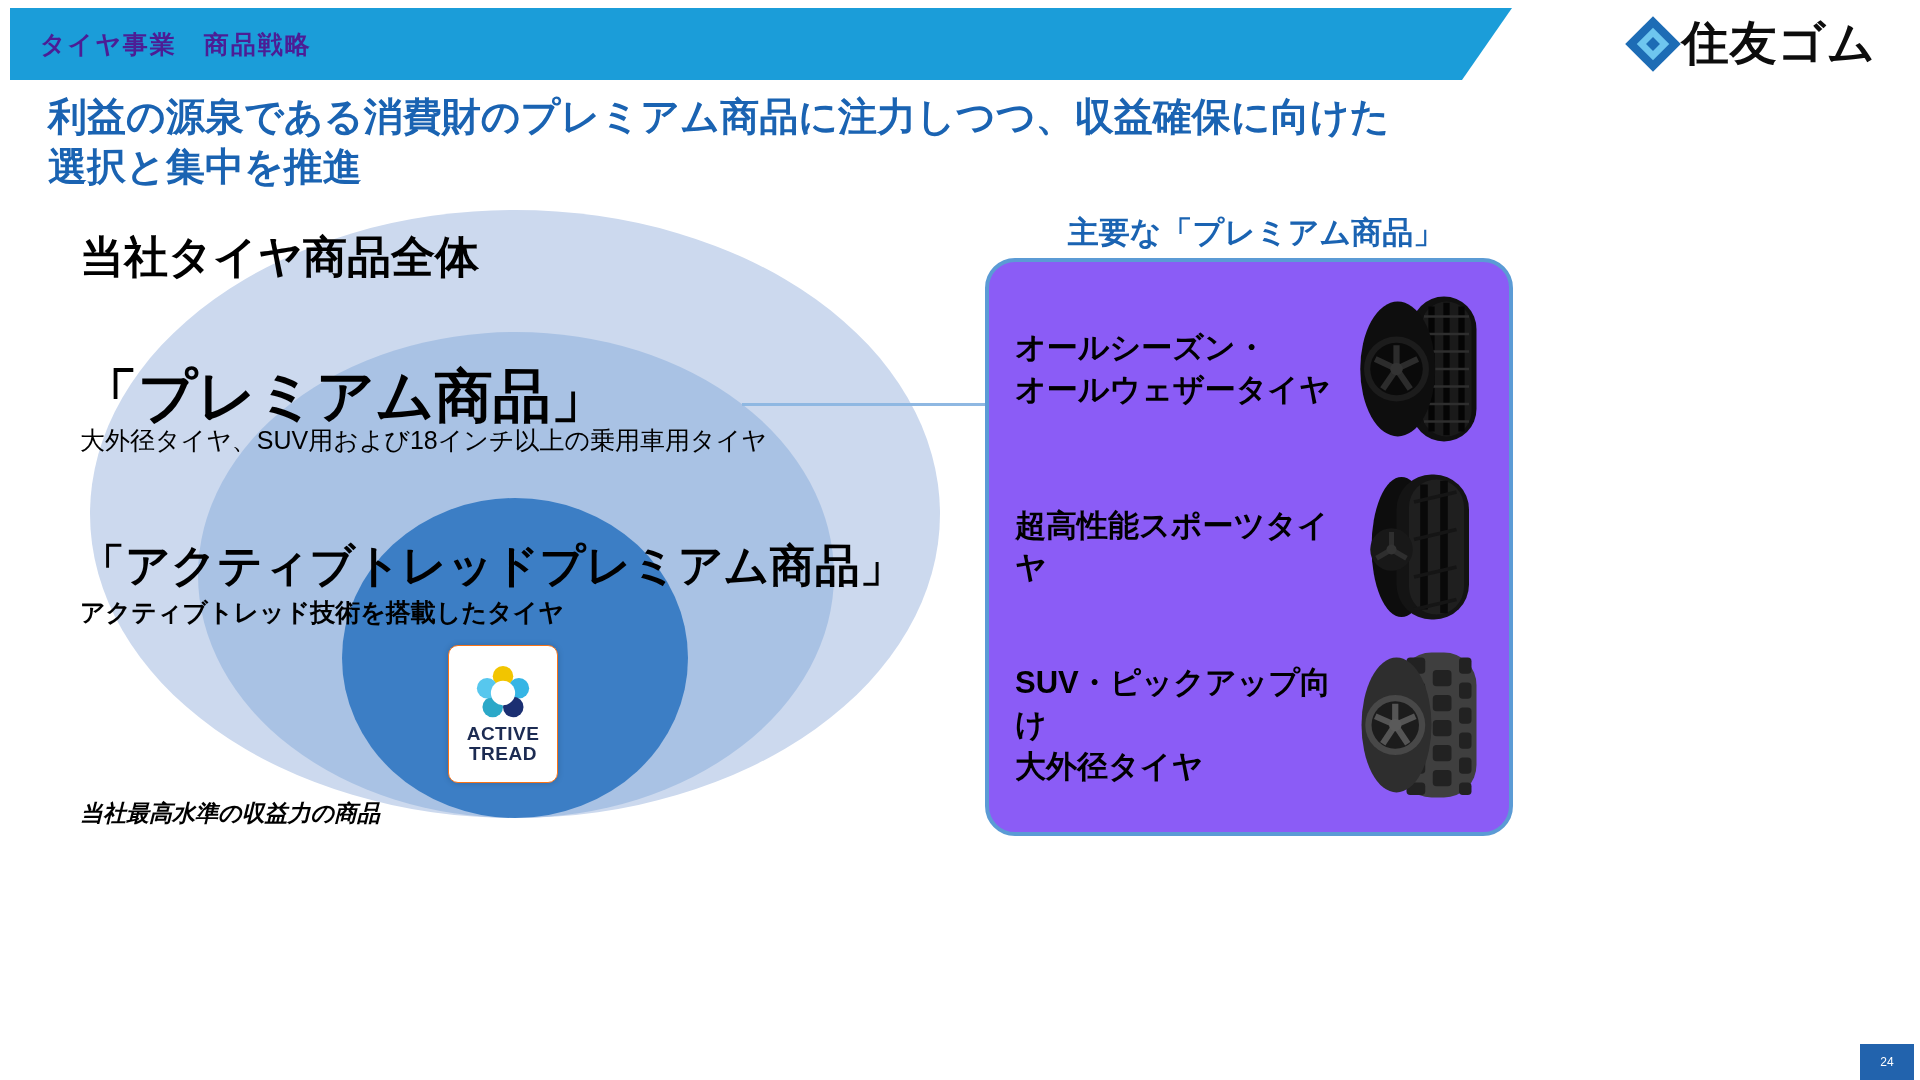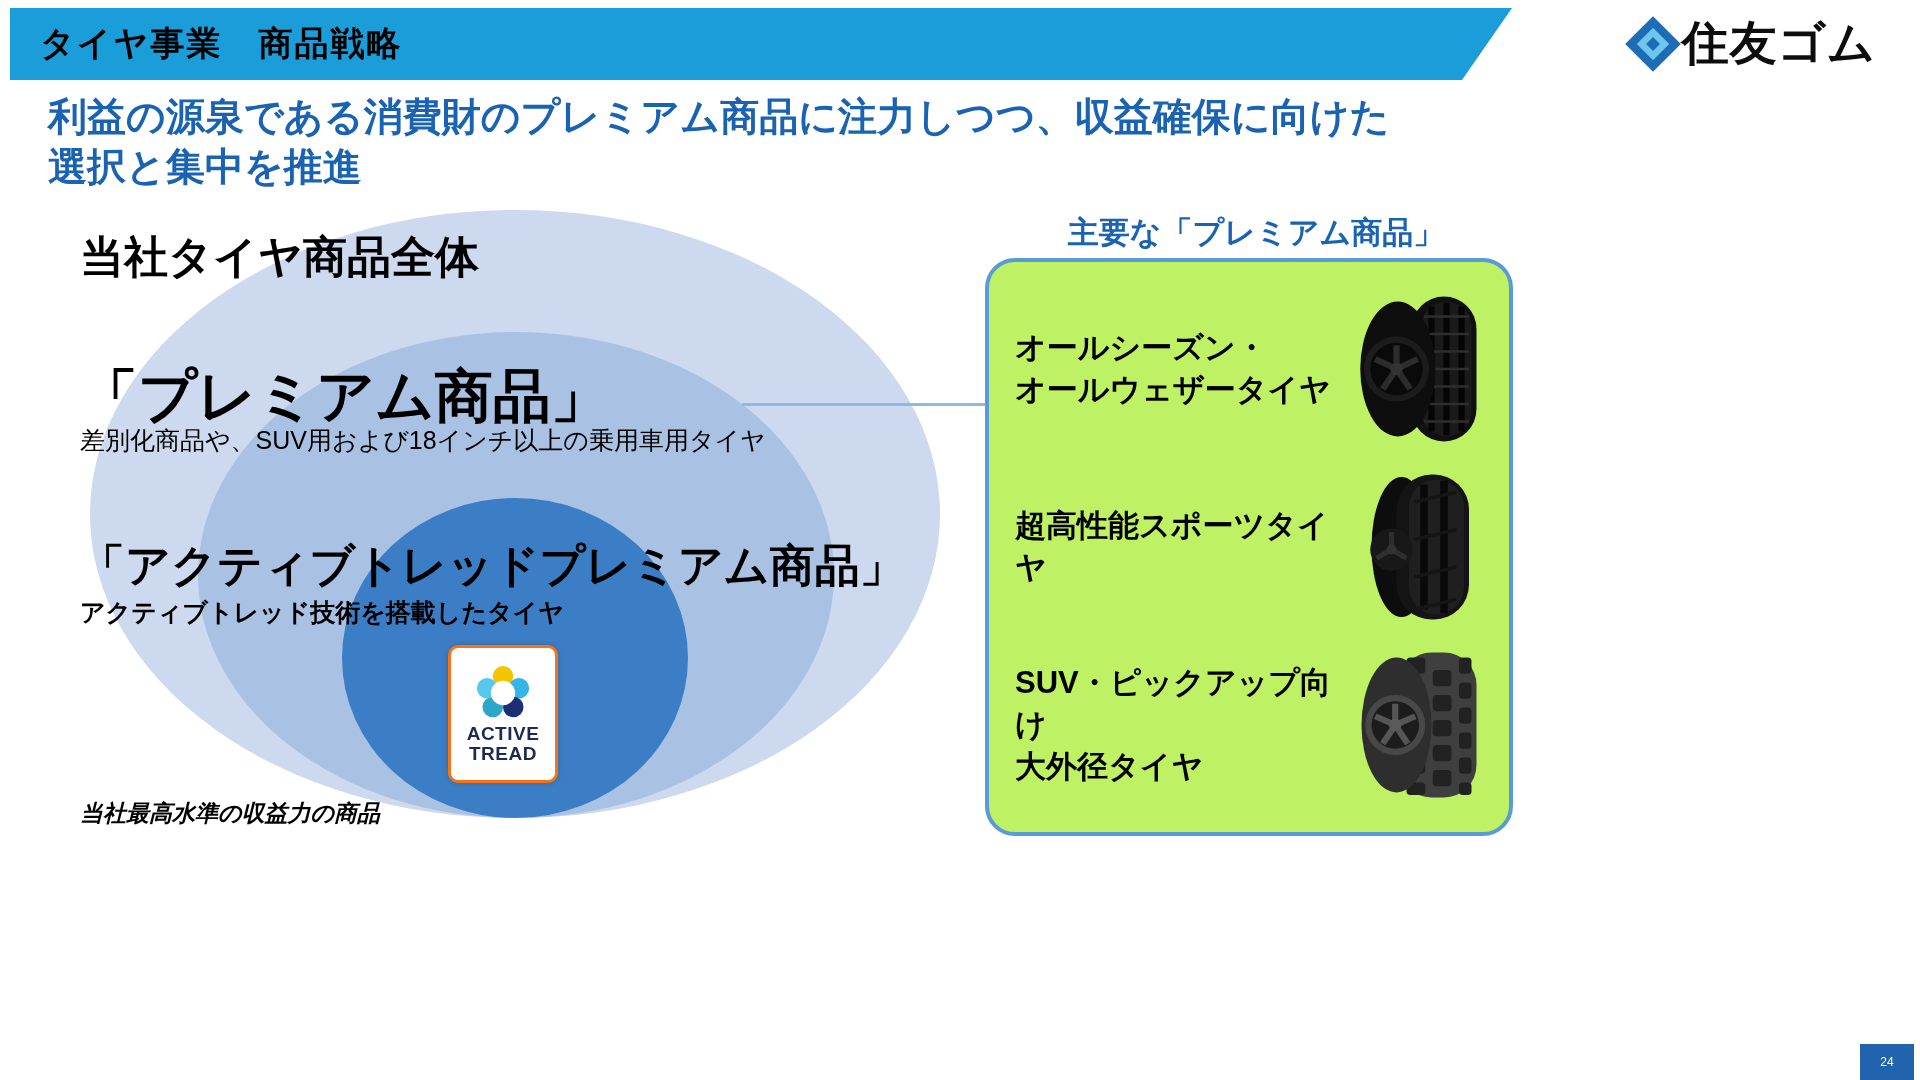--- a/index.html
+++ b/index.html
@@ -22,21 +22,21 @@
   }
   .slide{position:relative;width:1920px;height:1080px;background:#fff;overflow:hidden;}
 
   
   .topbar{
     position:absolute;left:10px;top:8px;width:1502px;height:72px;
     background:var(--header-bar);
     clip-path:polygon(0 0,100% 0,calc(100% - 50px) 100%,0 100%);
     display:flex;align-items:center;
   }
-  .topbar h1{margin:0;padding-left:30px;font-size:34px;font-weight:700;color:#000000;letter-spacing:2px;}
+  .topbar h1{margin:0;padding-left:30px;font-size:25px;font-weight:700;color:#4c1d95;letter-spacing:2px;}
 
   .logo{position:absolute;top:12px;right:44px;display:flex;align-items:center;gap:0;}
   .logo svg{width:58px;height:58px;display:block;}
   .logo-text{font-size:47px;font-weight:800;color:#0d0d0d;letter-spacing:1px;}
 
   
   .lead{
     position:absolute;left:48px;top:92px;
     font-size:39px;font-weight:700;color:var(--heading-text);line-height:1.28;
   }
@@ -50,37 +50,37 @@
   .dlabel{position:absolute;left:0;width:876px;text-align:left;color:#000;}
   .outer-label{top:28px;font-size:44px;font-weight:800;}
   .middle-label{top:158px;font-size:58px;font-weight:800;}
   .middle-sub{top:224px;font-size:25px;font-weight:500;}
   .inner-label{top:336px;font-size:45px;font-weight:800;}
   .inner-sub{top:396px;font-size:25px;font-weight:700;}
   .caption{top:598px;font-size:23px;font-weight:700;font-style:italic;}
 
   .badge{
     position:absolute;left:368px;top:445px;width:110px;height:138px;
-    background:#fff;border:3px solid #f97316;border-radius:10px;
+    background:#fff;border:1px solid #f97316;border-radius:10px;
     display:flex;flex-direction:column;align-items:center;justify-content:center;gap:3px;
     box-shadow:0 0 6px rgba(0,0,0,.18);
   }
   .badge svg{width:56px;height:56px;display:block;}
   .badge-text{font-size:19px;font-weight:800;color:#1c2b52;line-height:1.05;text-align:center;letter-spacing:.5px;}
 
   .connector{position:absolute;left:742px;top:403px;width:243px;height:3px;background:var(--connector);}
 
   
   .panel-title{
     position:absolute;left:1000px;top:212px;width:512px;text-align:center;
     font-size:31px;font-weight:800;color:var(--heading-text);
   }
   .panel{
     position:absolute;left:985px;top:258px;width:528px;height:578px;
-    background:#bef264;border:4px solid var(--panel-border);border-radius:30px;
+    background:#8b5cf6;border:4px solid var(--panel-border);border-radius:30px;
     display:flex;flex-direction:column;justify-content:space-between;
     padding:18px 26px;
   }
   .row{display:flex;align-items:center;justify-content:space-between;flex:1;gap:12px;}
   .row-label{font-size:31px;font-weight:700;line-height:1.35;}
   .tire{width:128px;height:150px;flex:none;}
 
   
   .page-num{
     position:absolute;right:6px;bottom:0;width:54px;height:36px;
@@ -111,21 +111,21 @@
     <div>選択と集中を推進</div>
   </div>
 
   <div class="diagram">
     <div class="ellipse outer"></div>
     <div class="ellipse middle"></div>
     <div class="ellipse inner"></div>
 
     <div class="dlabel outer-label">当社タイヤ商品全体</div>
     <div class="dlabel middle-label">「プレミアム商品」</div>
-    <div class="dlabel middle-sub">差別化商品や、SUV用および18インチ以上の乗用車用タイヤ</div>
+    <div class="dlabel middle-sub">大外径タイヤ、SUV用および18インチ以上の乗用車用タイヤ</div>
     <div class="dlabel inner-label">「アクティブトレッドプレミアム商品」</div>
     <div class="dlabel inner-sub">アクティブトレッド技術を搭載したタイヤ</div>
 
     <div class="badge">
       <svg viewBox="0 0 60 60">
         <circle cx="30" cy="12" r="11" fill="#f2c500"></circle>
         <circle cx="47" cy="25" r="11" fill="#35b5e5"></circle>
         <circle cx="41" cy="45" r="11" fill="#1b2f72"></circle>
         <circle cx="19" cy="45" r="11" fill="#2ba8c8"></circle>
         <circle cx="13" cy="25" r="11" fill="#57c7ee"></circle>

